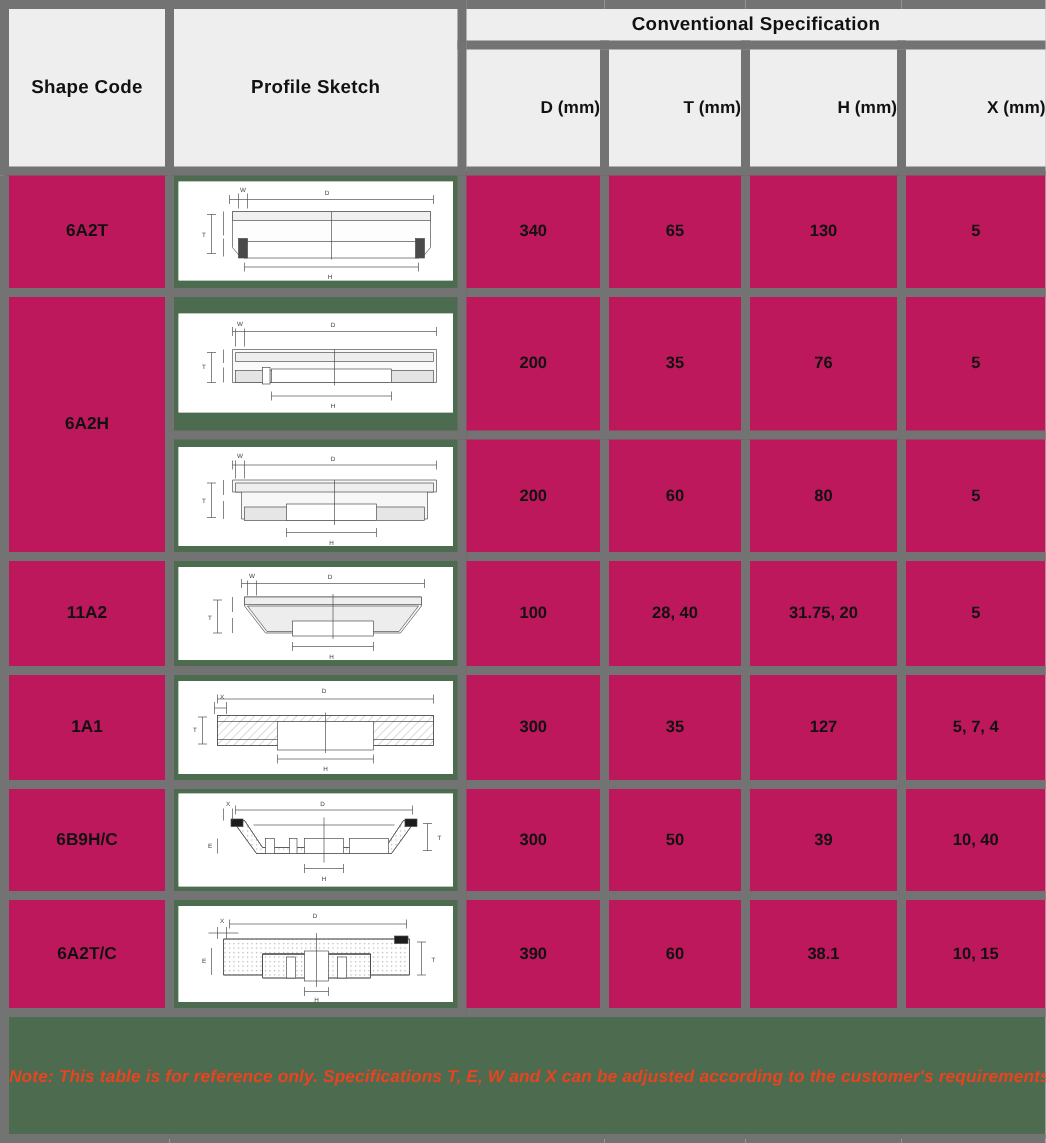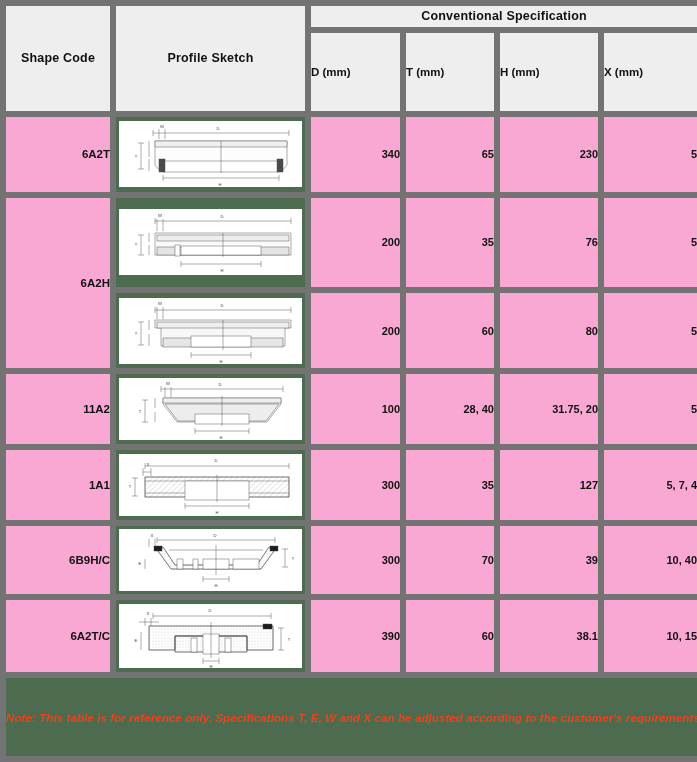--- a/index.html
+++ b/index.html
@@ -31,29 +31,29 @@
     font-size: 12.5px;
     text-align: center;
     vertical-align: middle;
     letter-spacing: .2px;
   }
   .hdr-sub {
     background: #eeeeee;
     color: #111111;
     font-weight: bold;
     font-size: 11.5px;
-    text-align: left;
+    text-align: right;
     vertical-align: middle;
   }
   .cell {
-    background: #f9a8d4;
+    background: #be185d;
     color: #111111;
     font-weight: bold;
     font-size: 11px;
-    text-align: right;
+    text-align: center;
     vertical-align: middle;
   }
   .cell-code { font-size: 11.5px; }
   .sketch-cell {
     background: #4c6b4f;
     text-align: center;
     vertical-align: middle;
     padding: 6px 0;
   }
   .sketch-box {
@@ -138,21 +138,21 @@
               <line x1="46" y1="8" x2="46" y2="18"></line>
           </g>
           <text class="dim" x="99" y="9" text-anchor="middle">D</text>
           <text class="dim" x="101" y="65" text-anchor="middle">H</text>
           <text class="dim" x="43" y="7" text-anchor="middle">W</text>
           <text class="dim" x="17" y="37" text-anchor="middle">T</text>
         </svg>
       </td>
       <td class="cell">340</td>
       <td class="cell">65</td>
-      <td class="cell">230</td>
+      <td class="cell">130</td>
       <td class="cell">5</td>
     </tr>
 
     <tr>
       <td class="cell cell-code" rowspan="2" style="height:75px">6A2H</td>
       <td class="sketch-cell">
         <svg class="sketch-box" viewBox="0 0 183 66" height="66">
           <rect x="0" y="0" width="183" height="66" fill="#ffffff"></rect>
           <g stroke="#4a4a4a" stroke-width="0.45" fill="none">
             <line x1="36" y1="12" x2="172" y2="12"></line>
@@ -337,21 +337,21 @@
               <line x1="36" y1="10" x2="36" y2="18"></line>
           </g>
           <text class="dim" x="96" y="8" text-anchor="middle">D</text>
           <text class="dim" x="97" y="58" text-anchor="middle">H</text>
           <text class="dim" x="33" y="8" text-anchor="middle">X</text>
           <text class="dim" x="174" y="31" text-anchor="middle">T</text>
           <text class="dim" x="21" y="36" text-anchor="middle">E</text>
         </svg>
       </td>
       <td class="cell">300</td>
-      <td class="cell">70</td>
+      <td class="cell">50</td>
       <td class="cell">39</td>
       <td class="cell">10, 40</td>
     </tr>
 
     <tr>
       <td class="cell cell-code" style="height:72px">6A2T/C</td>
       <td class="sketch-cell">
         <svg class="sketch-box" viewBox="0 0 183 64" height="64">
           <rect x="0" y="0" width="183" height="64" fill="#ffffff"></rect>
           <defs>

